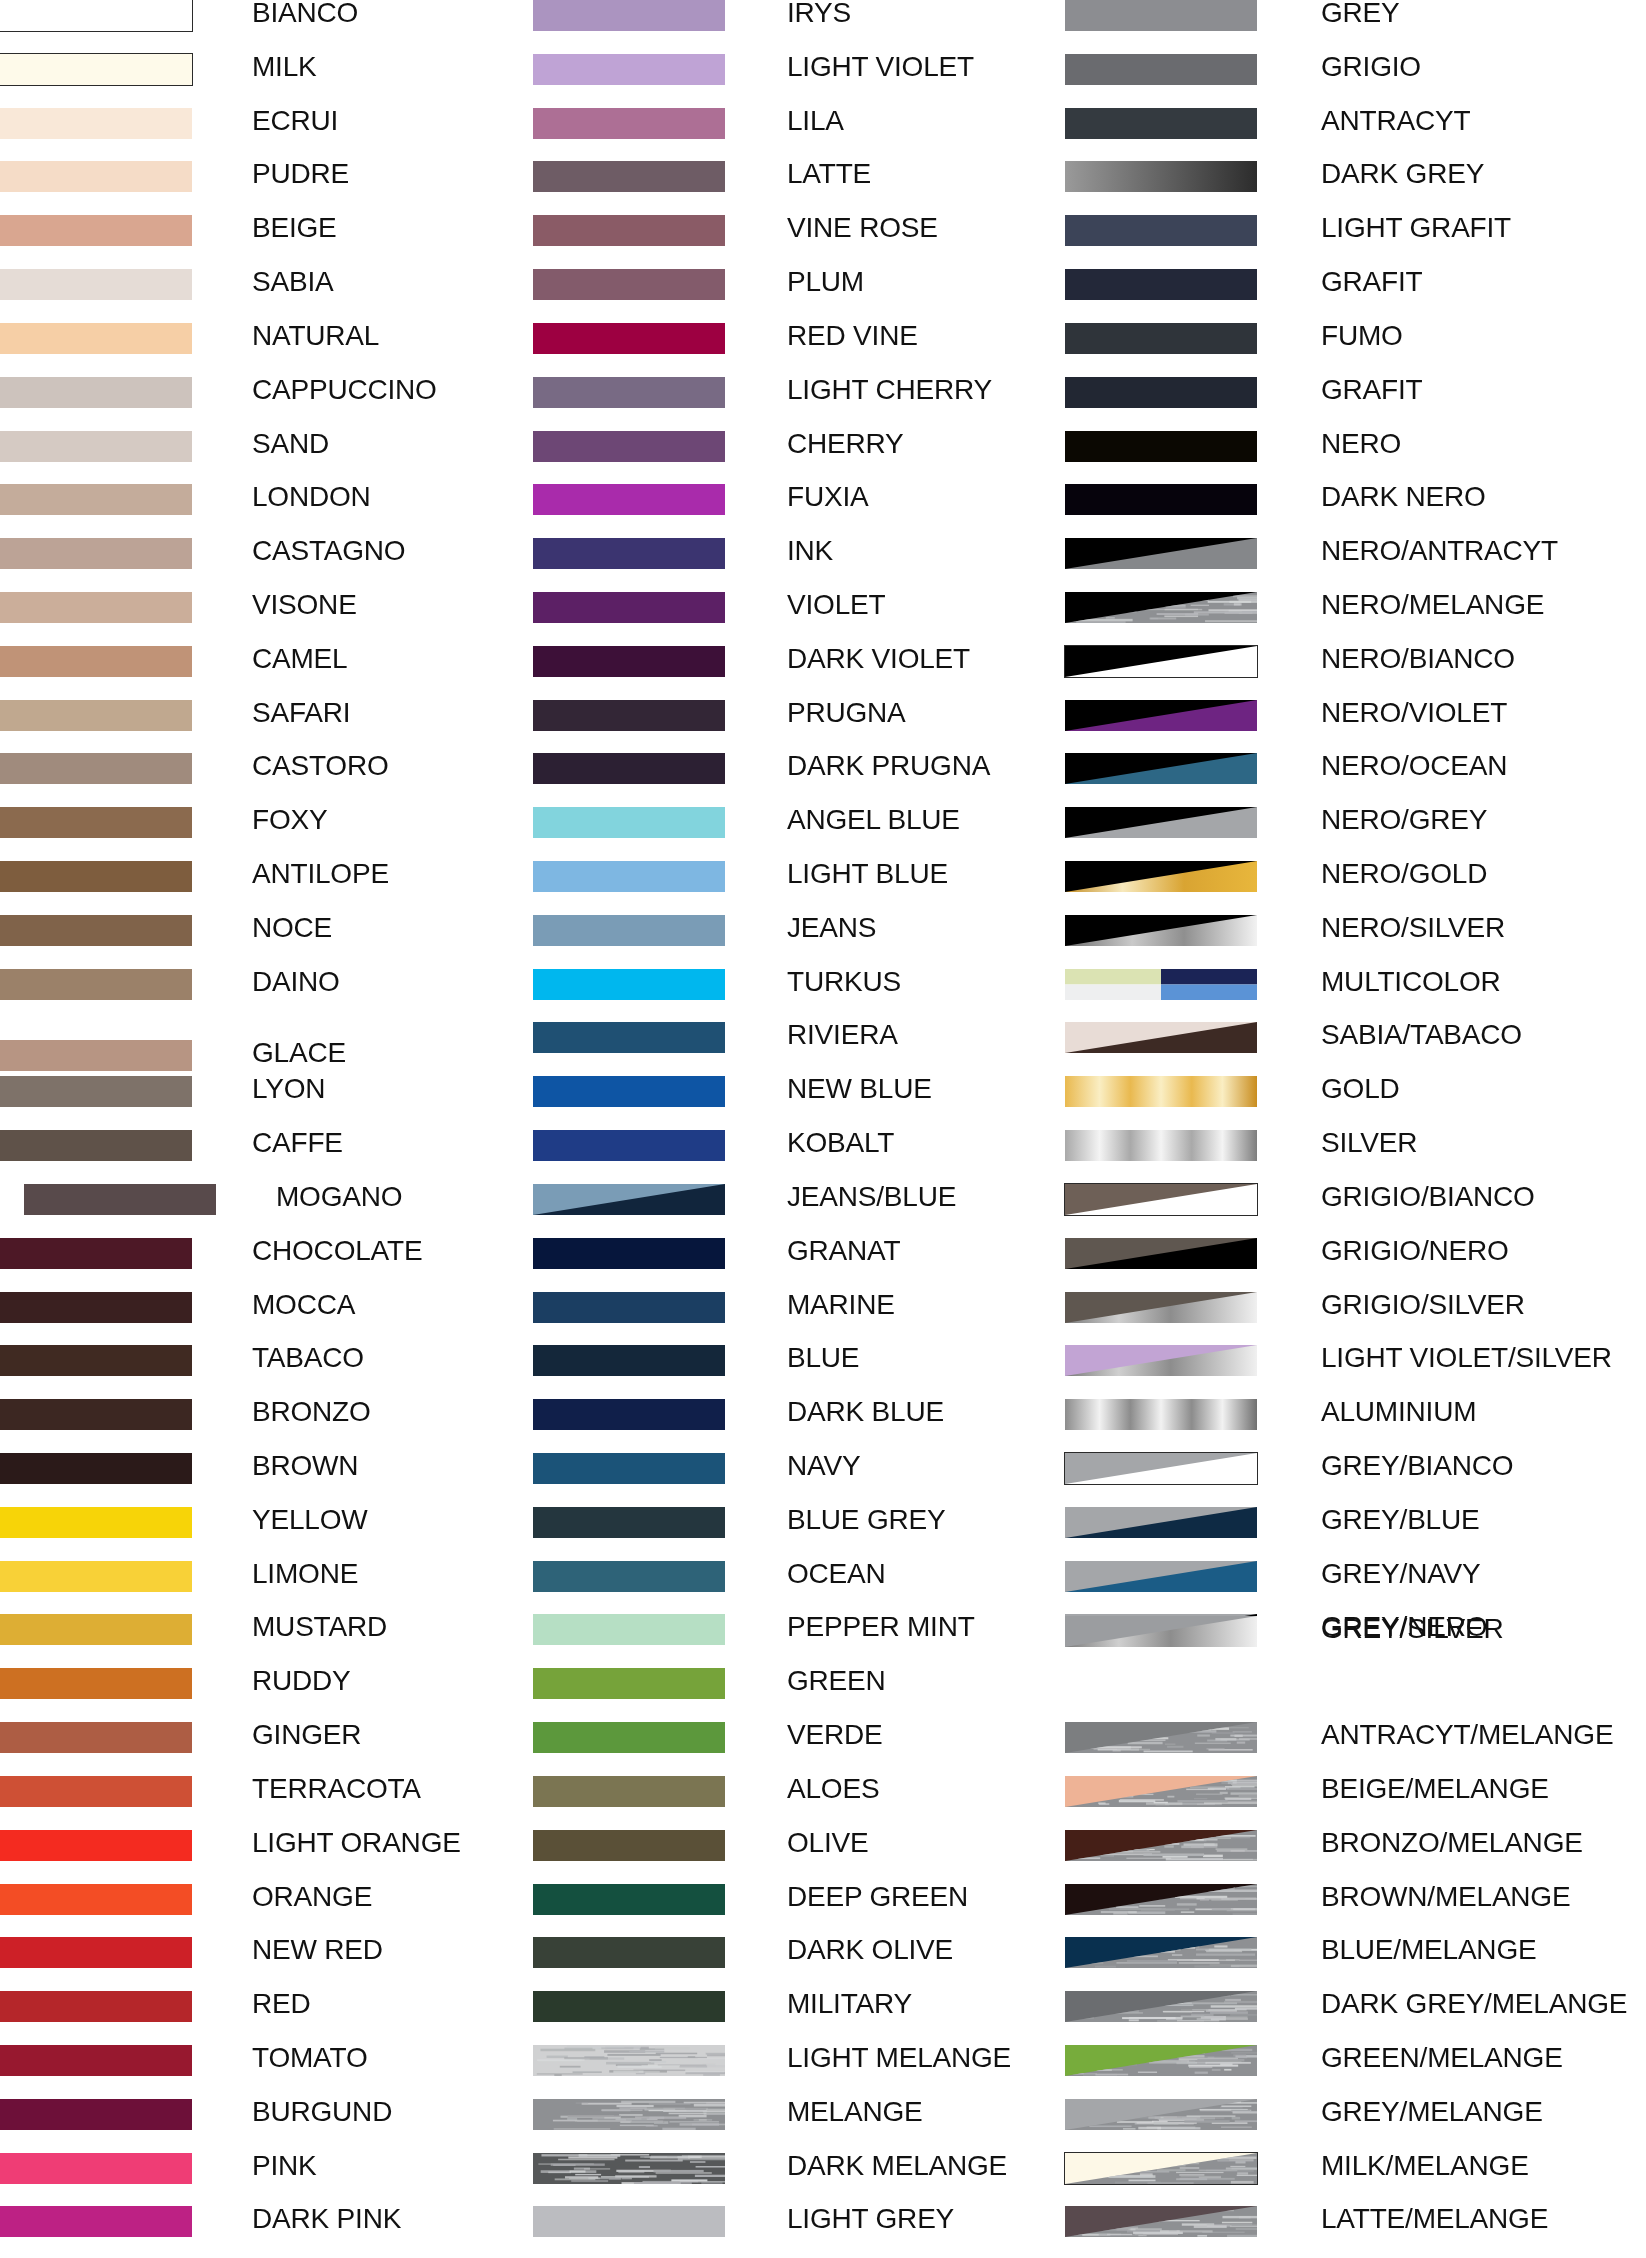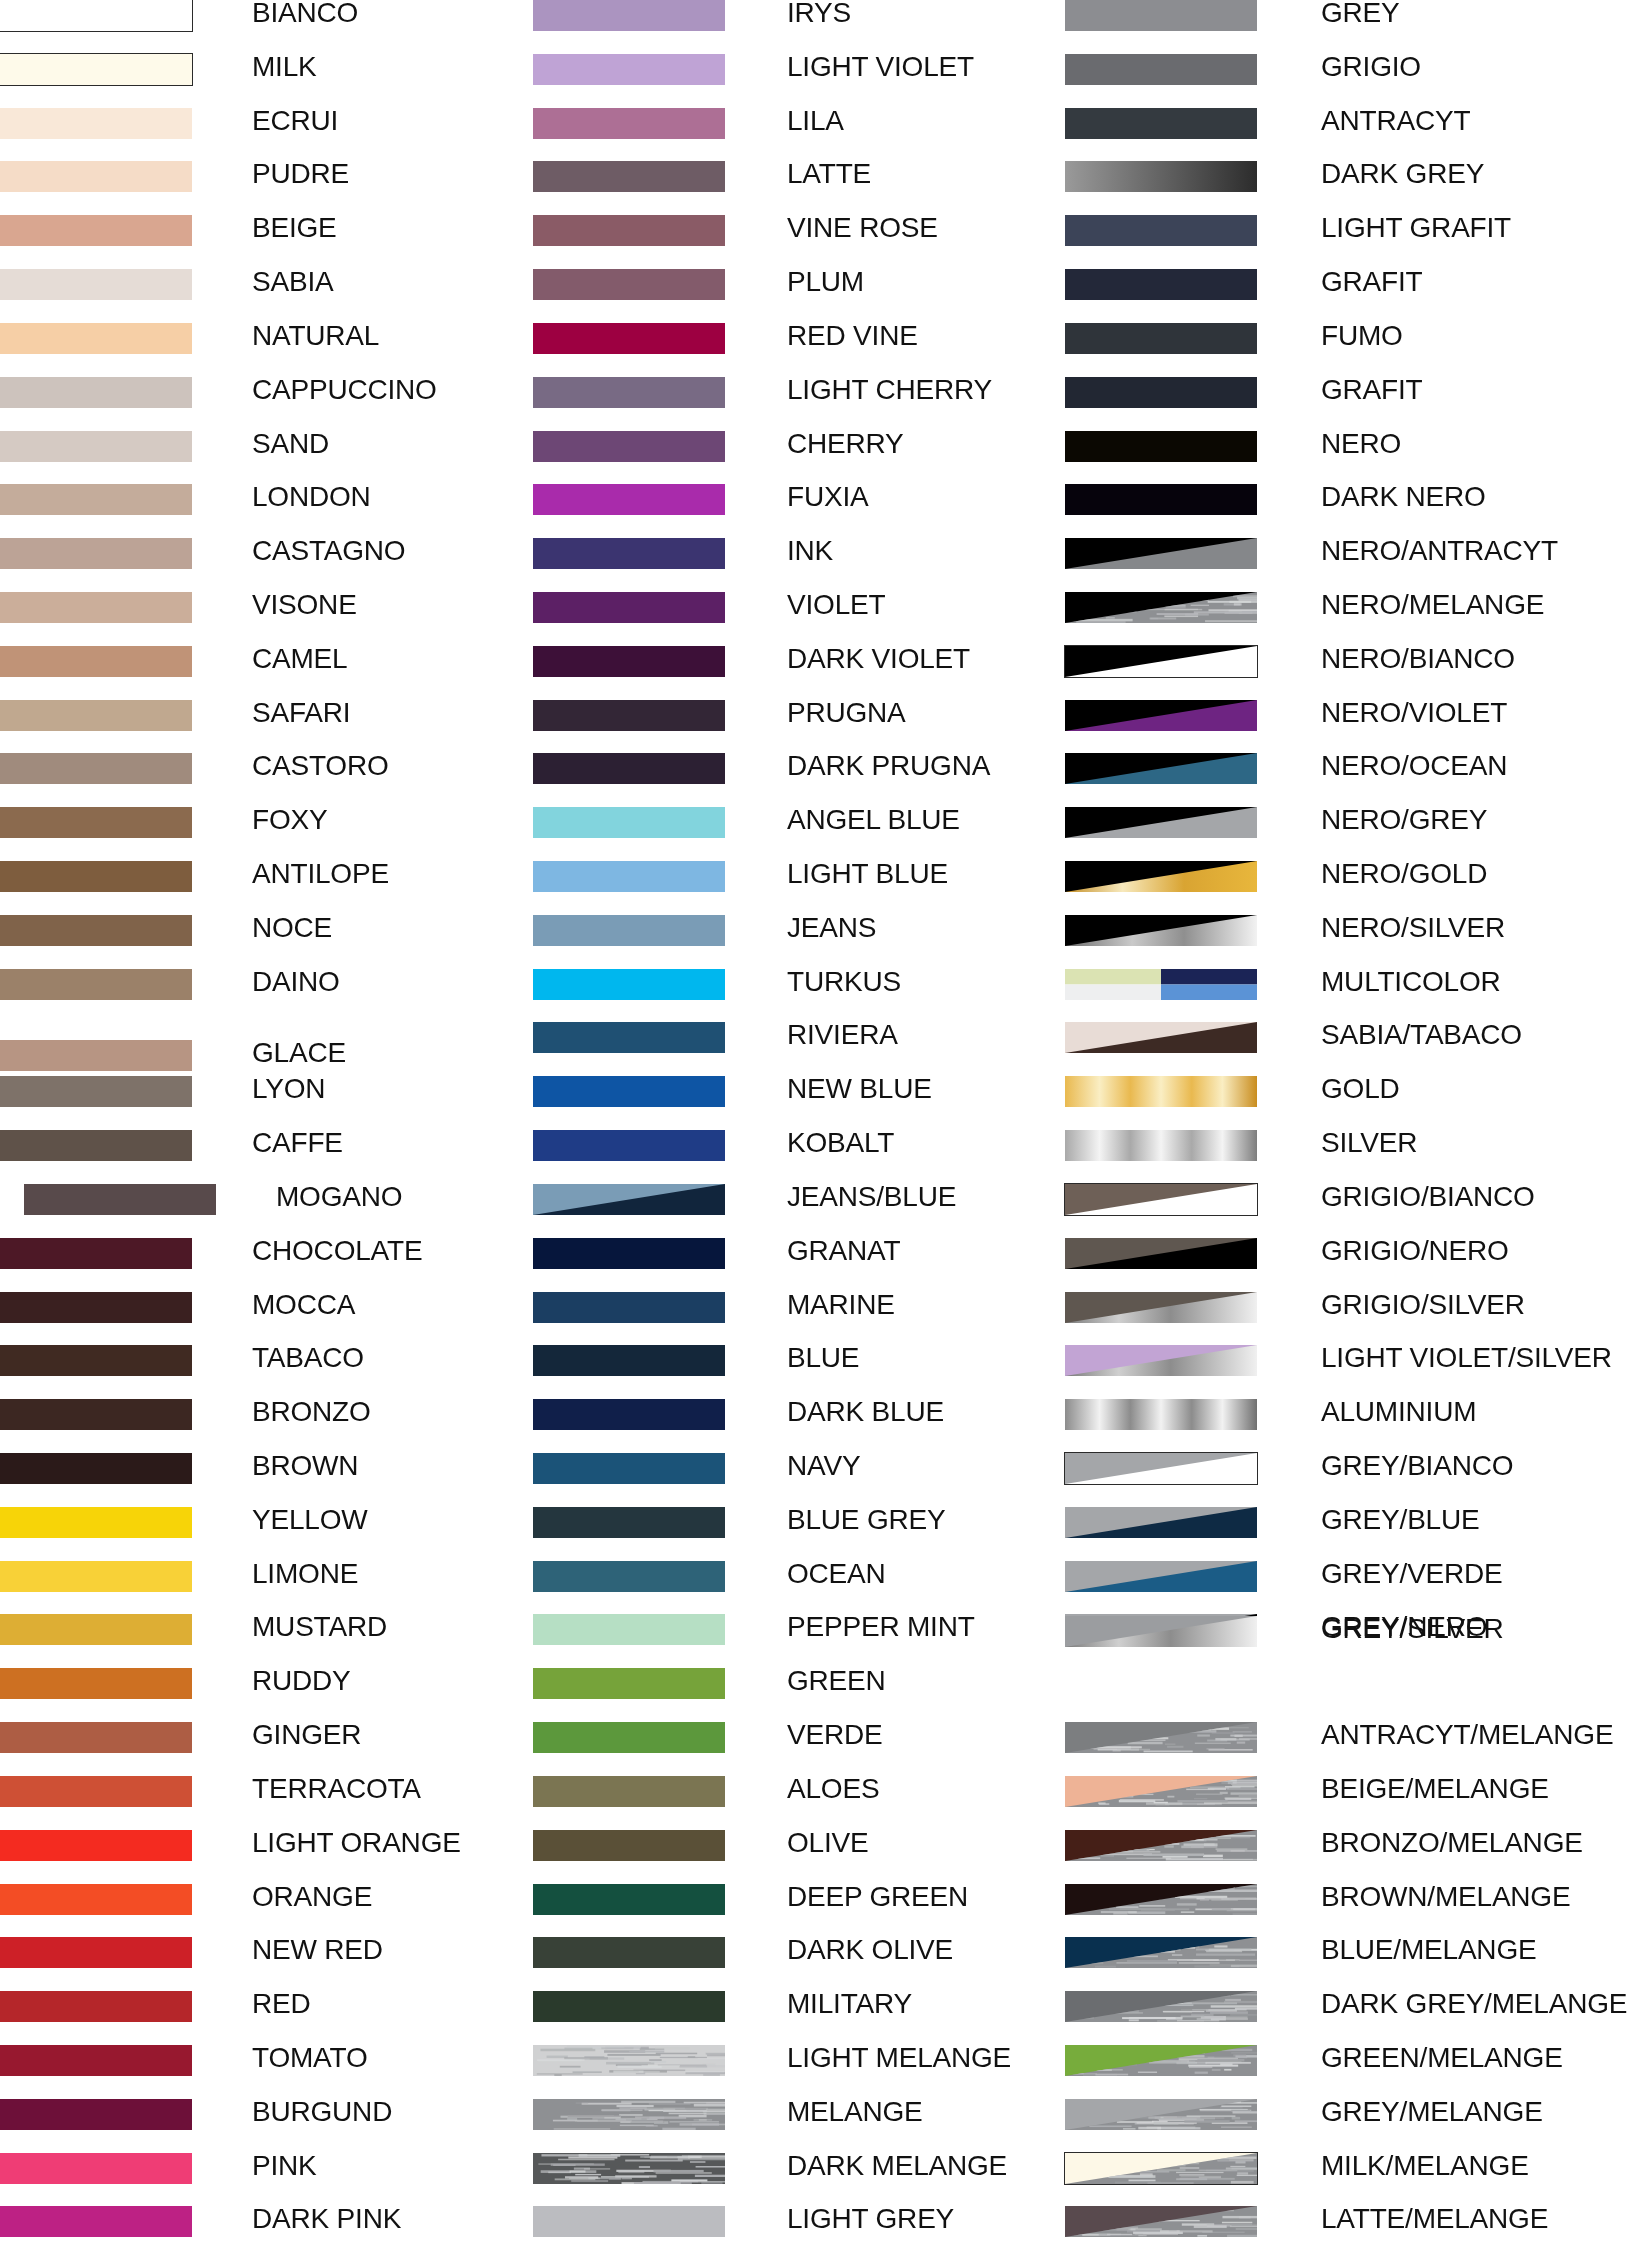--- a/index.html
+++ b/index.html
@@ -1250,21 +1250,21 @@
         </div>
         <div class="lbl">GREY/BLUE</div>
       </div>
       <div class="row" style="top: 1561px;">
         <div class="sw">
           <svg viewBox="0 0 218 35" preserveAspectRatio="none" xmlns="http://www.w3.org/2000/svg">
             <rect width="218" height="35" fill="#a4a6a9"></rect>
             <polygon points="0,35 218,0 218,35" fill="#1b5c86"></polygon>
           </svg>
         </div>
-        <div class="lbl">GREY/VERDE</div>
+        <div class="lbl">GREY/NAVY</div>
       </div>
       <div class="row" style="top: 1614px;">
         <div class="sw">
           <svg viewBox="0 0 218 35" preserveAspectRatio="none" xmlns="http://www.w3.org/2000/svg">
             <rect width="218" height="35" fill="#a4a6a9"></rect>
             <polygon points="0,35 218,0 218,35" fill="#000000"></polygon>
           </svg>
         </div>
         <div class="lbl">GREY/NERO</div>
       </div>

